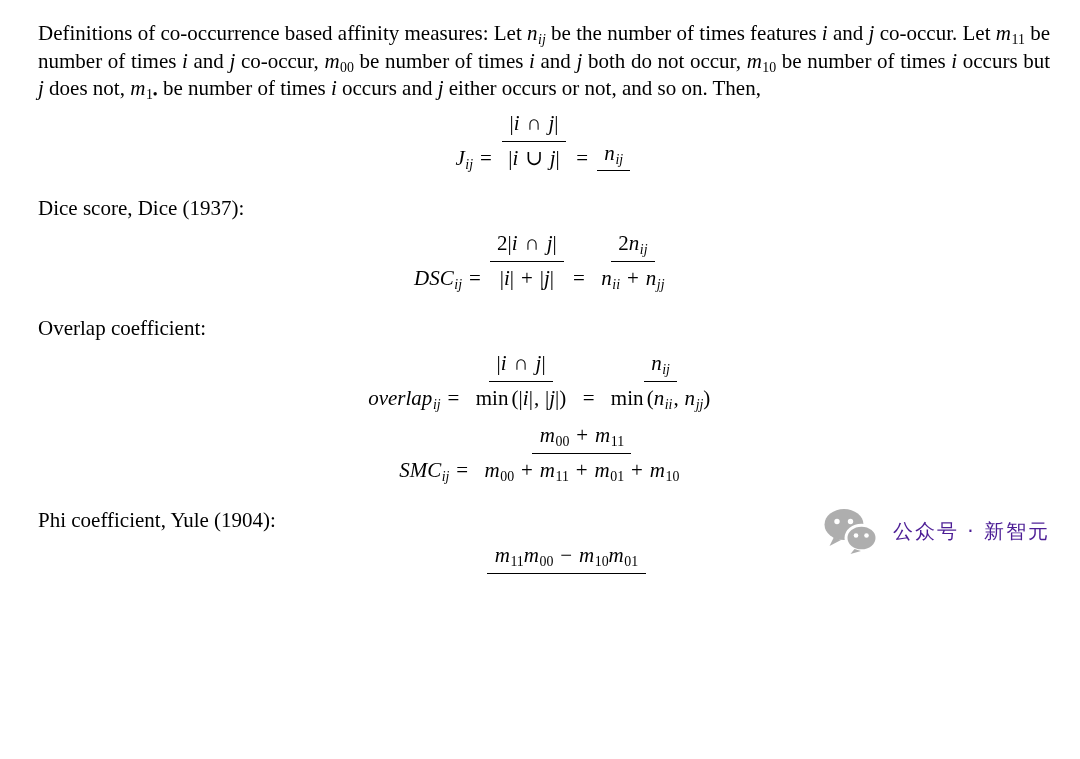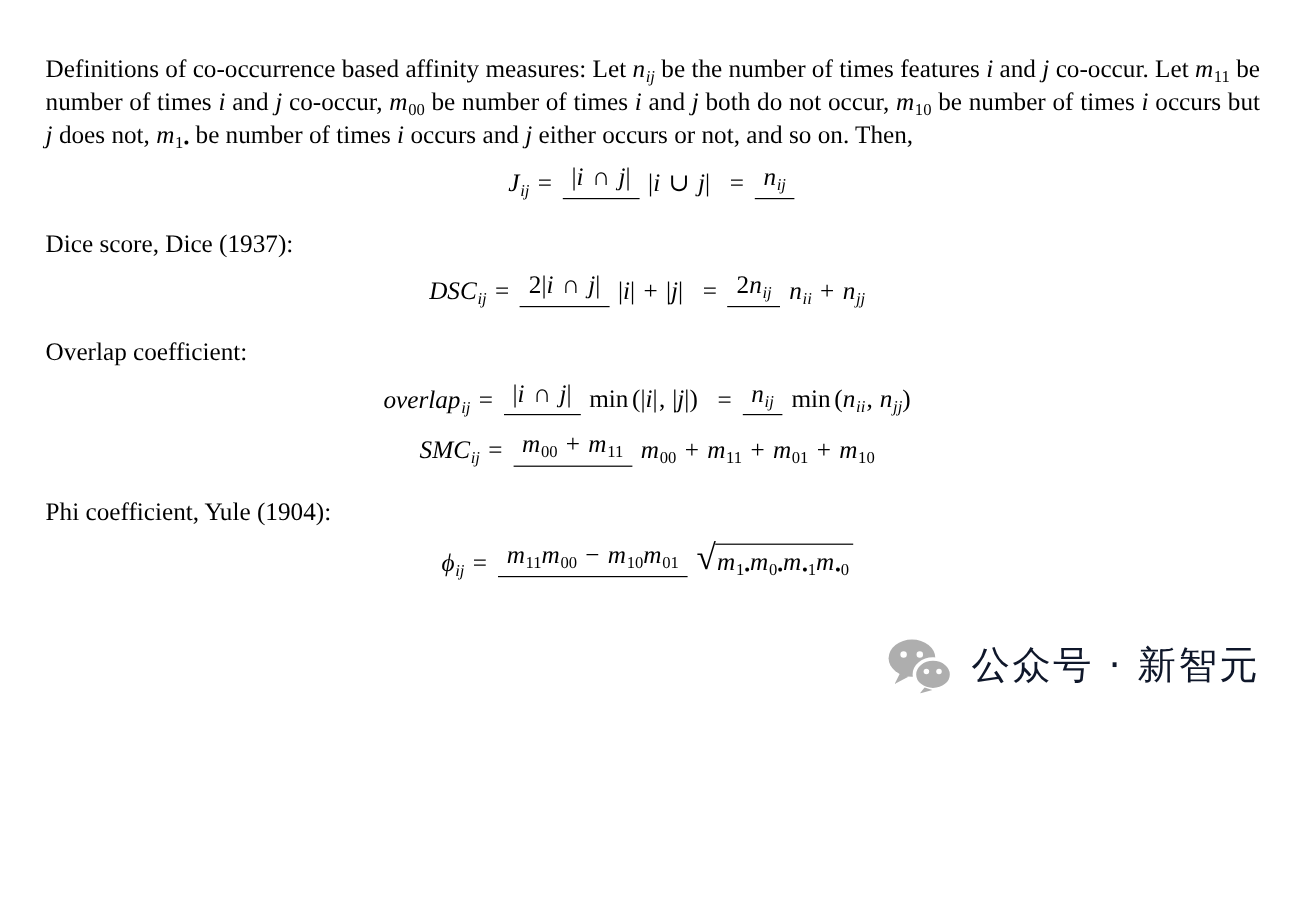--- a/index.html
+++ b/index.html
@@ -5,21 +5,20 @@
   * { margin: 0; padding: 0; box-sizing: border-box; }
   html, body { background: #ffffff; }
   .page {
     position: relative;
     width: 1080px;
     height: 574px;
     background: #ffffff;
     overflow: hidden;
     color: #000000;
     font-family: "Liberation Serif", "DejaVu Serif", serif;
-    margin-top: 24px;
   }
   .content {
     padding: 20px 30px 0 38px;
     font-size: 21px;
   }
   .intro {
     text-align: justify;
     line-height: 1.32;
   }
   .section-label {
@@ -45,21 +44,21 @@
     display: inline-block;
     font-size: 0.66em;
     line-height: 1;
     transform: translateY(0.3em);
     margin-left: 0.04em;
     font-style: normal;
   }
   .sub.it { font-style: italic; }
   .frac {
     display: inline-flex;
-    flex-direction: row;
+    flex-direction: column;
     align-items: center;
     vertical-align: middle;
     margin: 0 0.1em;
   }
   .frac > .num,
   .frac > .den {
     display: block;
     white-space: nowrap;
     padding: 0 0.35em;
     text-align: center;
@@ -78,22 +77,22 @@
     padding: 2px 3px 0 2px;
     white-space: nowrap;
   }
   .watermark {
     position: absolute;
     right: 30px;
     bottom: 20px;
     display: flex;
     align-items: center;
     gap: 14px;
-    color: #0f172a;
-    font-size: 32px;
+    color: #4c1d95;
+    font-size: 20px;
     letter-spacing: 2px;
     font-family: "DejaVu Sans", "Liberation Sans", sans-serif;
   }
   .watermark svg { display: block; }
 </style>
 </head>
 <body>
 
 <div class="page">
   <div class="content">

